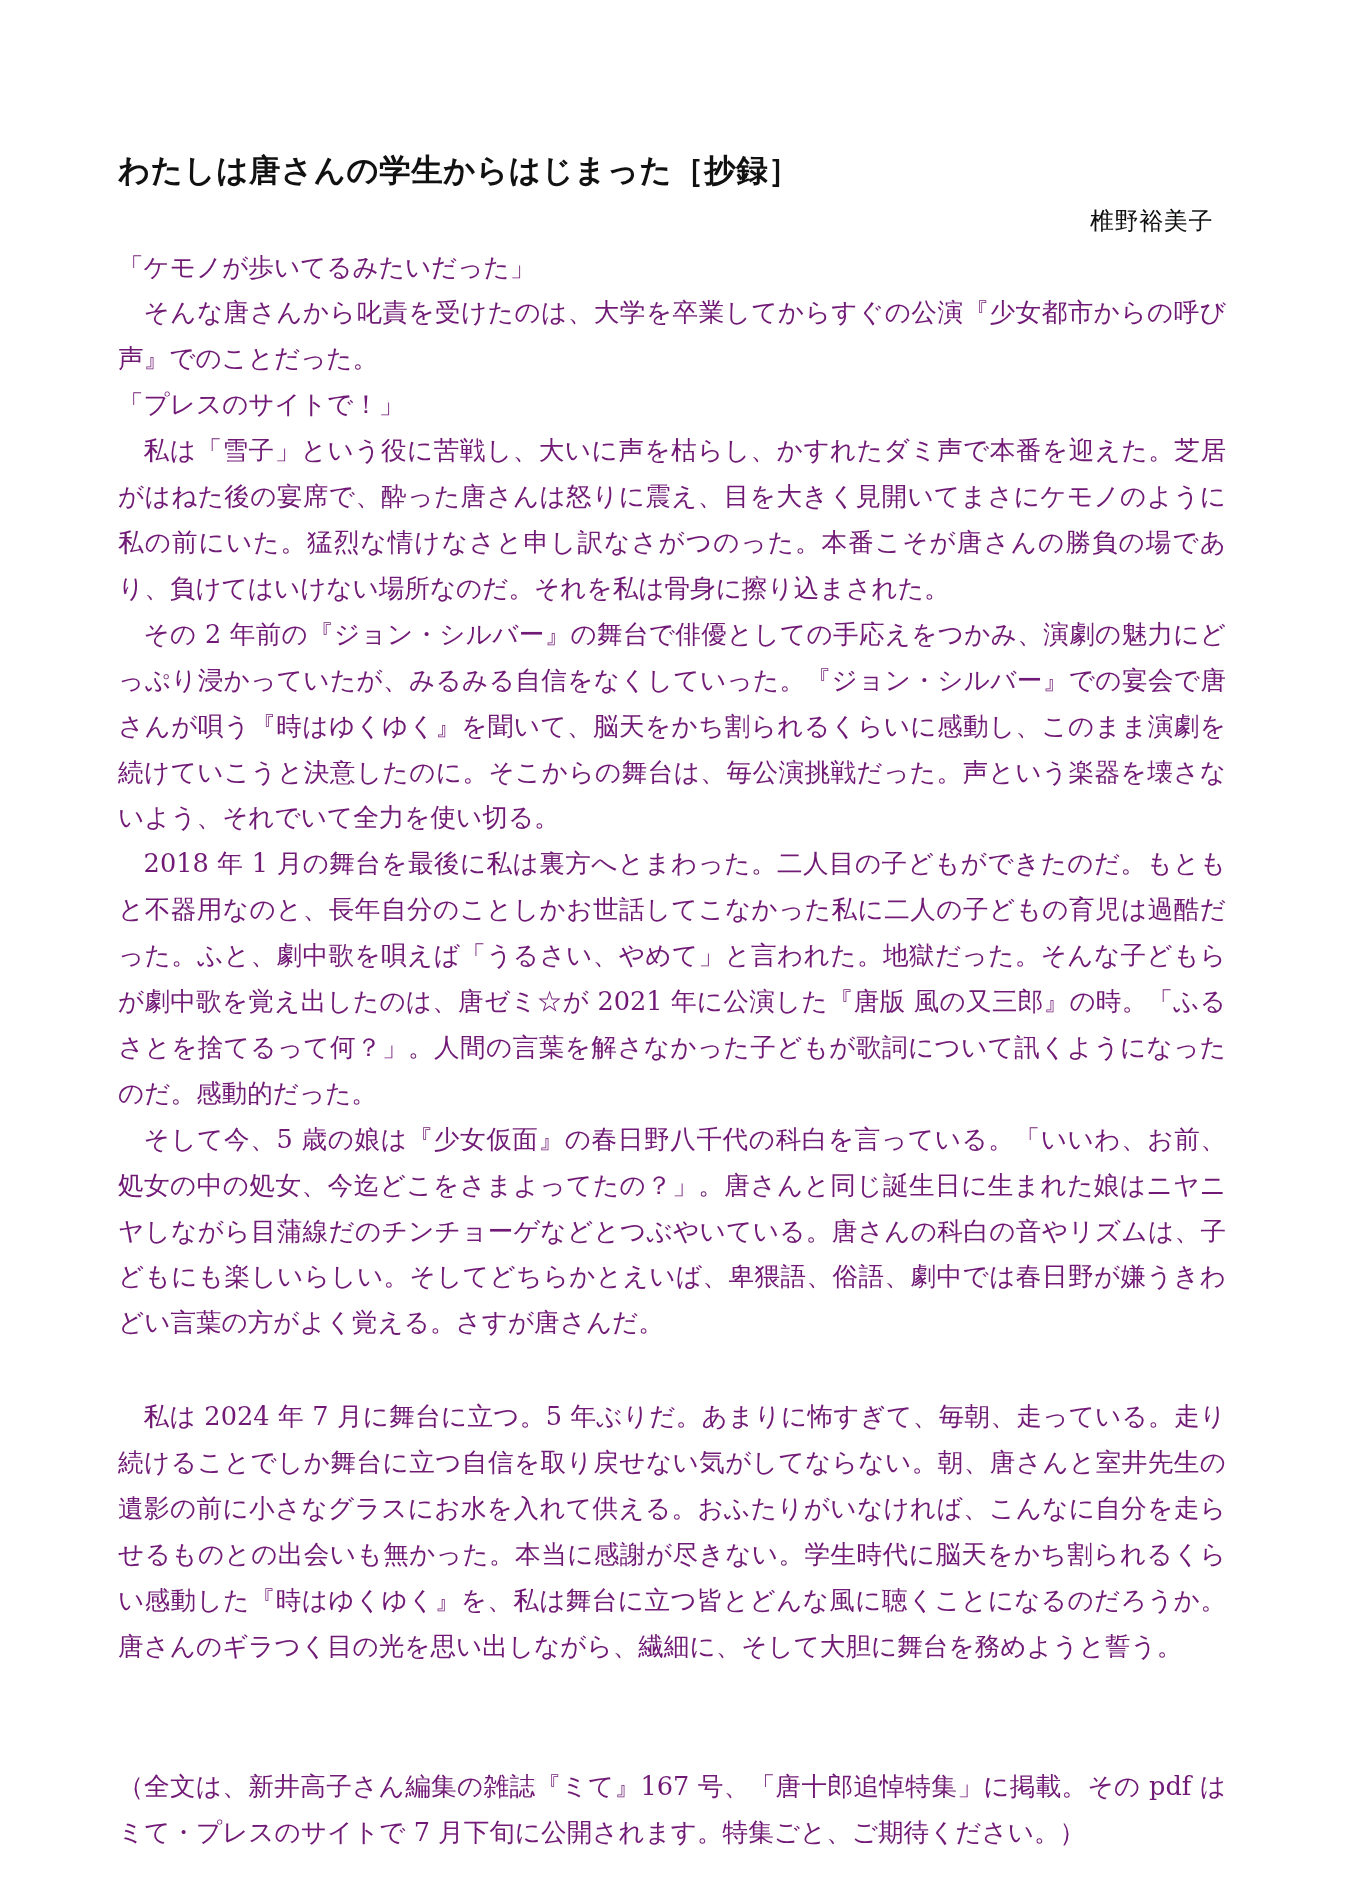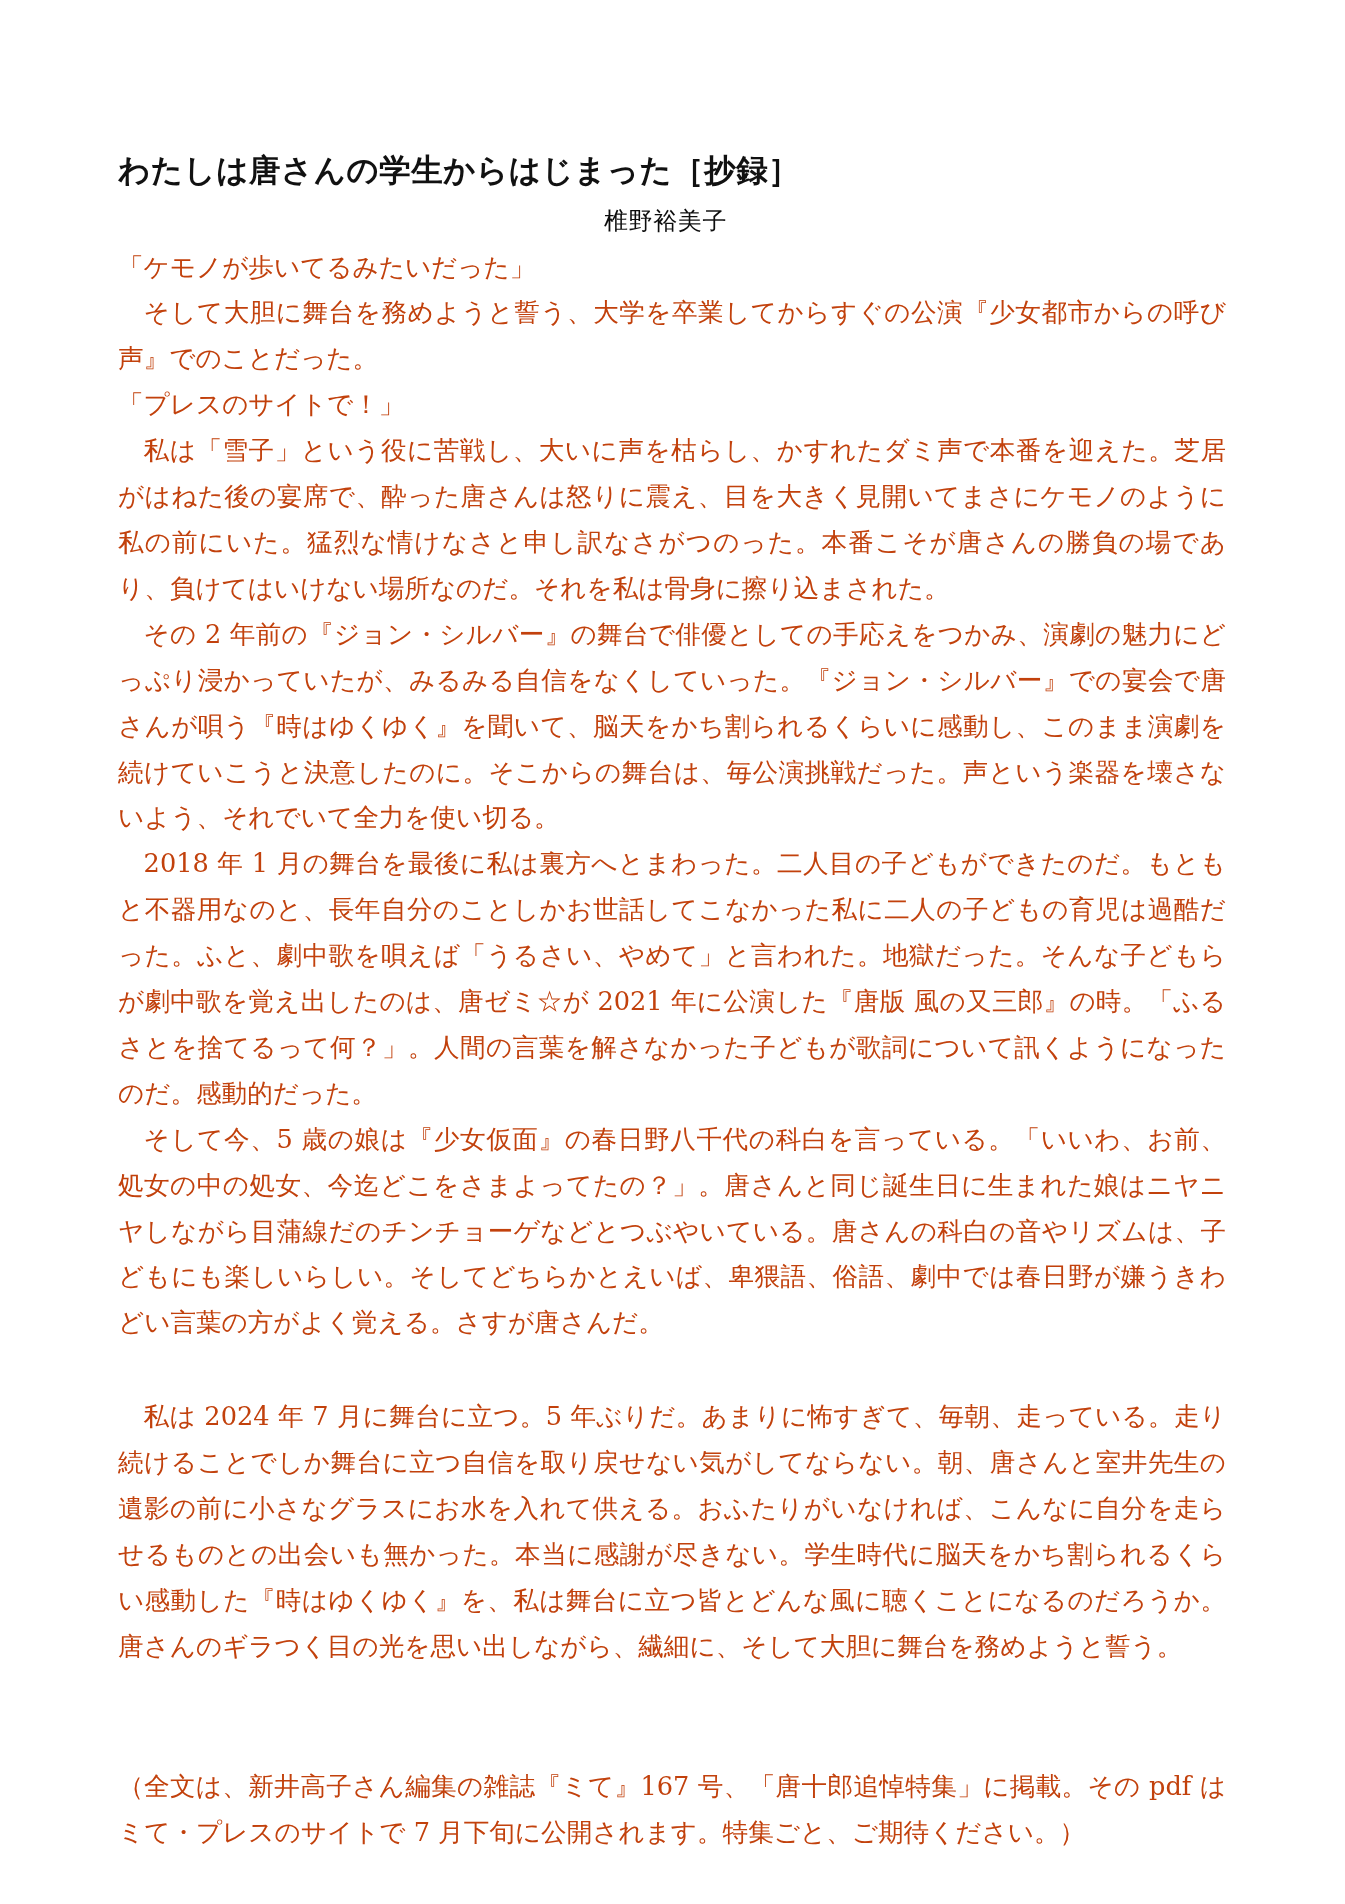--- a/index.html
+++ b/index.html
@@ -43,36 +43,36 @@
     margin: 0 0 4px 0;
     color: #111111;
     white-space: nowrap;
   }
 
   
   .doc-author {
     font-family: "DejaVu Serif", "Liberation Serif", serif;
     font-size: 24px;
     line-height: 1.4;
-    text-align: center;
+    text-align: right;
     margin: 14px 0 6px 0;
     padding-right: 13px;
     letter-spacing: 0.6px;
     color: #0d0d0d;
   }
 
   
   .body-text {
     font-family: "DejaVu Serif", "Liberation Serif", serif;
     font-size: 25.6px;
     line-height: 45.9px;
     text-align: justify;
     text-justify: inter-character;
     letter-spacing: 0px;
-    color: #c2410c;
+    color: #701a75;
   }
 
   .body-text p {
     margin: 0;
     padding: 0;
     text-align: justify;
     text-justify: inter-character;
   }
 
   .body-text p.indent {
@@ -101,21 +101,21 @@
 
     <h1 class="doc-title">わたしは唐さんの学生からはじまった［抄録］</h1>
 
     <div class="doc-author">椎野裕美子</div>
 
     <div class="body-text">
 
       <p class="noindent">「ケモノが歩いてるみたいだった」</p>
 
 
-      <p class="indent">そして大胆に舞台を務めようと誓う、大学を卒業してからすぐの公演『少女都市からの呼び声』でのことだった。</p>
+      <p class="indent">そんな唐さんから叱責を受けたのは、大学を卒業してからすぐの公演『少女都市からの呼び声』でのことだった。</p>
 
       <p class="noindent">「プレスのサイトで！」</p>
 
       <p class="indent">私は「雪子」という役に苦戦し、大いに声を枯らし、かすれたダミ声で本番を迎えた。芝居がはねた後の宴席で、酔った唐さんは怒りに震え、目を大きく見開いてまさにケモノのように私の前にいた。猛烈な情けなさと申し訳なさがつのった。本番こそが唐さんの勝負の場であり、負けてはいけない場所なのだ。それを私は骨身に擦り込まされた。</p>
 
       <p class="indent">その 2 年前の『ジョン・シルバー』の舞台で俳優としての手応えをつかみ、演劇の魅力にどっぷり浸かっていたが、みるみる自信をなくしていった。『ジョン・シルバー』での宴会で唐さんが唄う『時はゆくゆく』を聞いて、脳天をかち割られるくらいに感動し、このまま演劇を続けていこうと決意したのに。そこからの舞台は、毎公演挑戦だった。声という楽器を壊さないよう、それでいて全力を使い切る。</p>
 
       <p class="indent">2018 年 1 月の舞台を最後に私は裏方へとまわった。二人目の子どもができたのだ。もともと不器用なのと、長年自分のことしかお世話してこなかった私に二人の子どもの育児は過酷だった。ふと、劇中歌を唄えば「うるさい、やめて」と言われた。地獄だった。そんな子どもらが劇中歌を覚え出したのは、唐ゼミ☆が 2021 年に公演した『唐版 風の又三郎』の時。「ふるさとを捨てるって何？」。人間の言葉を解さなかった子どもが歌詞について訊くようになったのだ。感動的だった。</p>
 
       <p class="indent">そして今、5 歳の娘は『少女仮面』の春日野八千代の科白を言っている。「いいわ、お前、処女の中の処女、今迄どこをさまよってたの？」。唐さんと同じ誕生日に生まれた娘はニヤニヤしながら目蒲線だのチンチョーゲなどとつぶやいている。唐さんの科白の音やリズムは、子どもにも楽しいらしい。そしてどちらかとえいば、卑猥語、俗語、劇中では春日野が嫌うきわどい言葉の方がよく覚える。さすが唐さんだ。</p>

